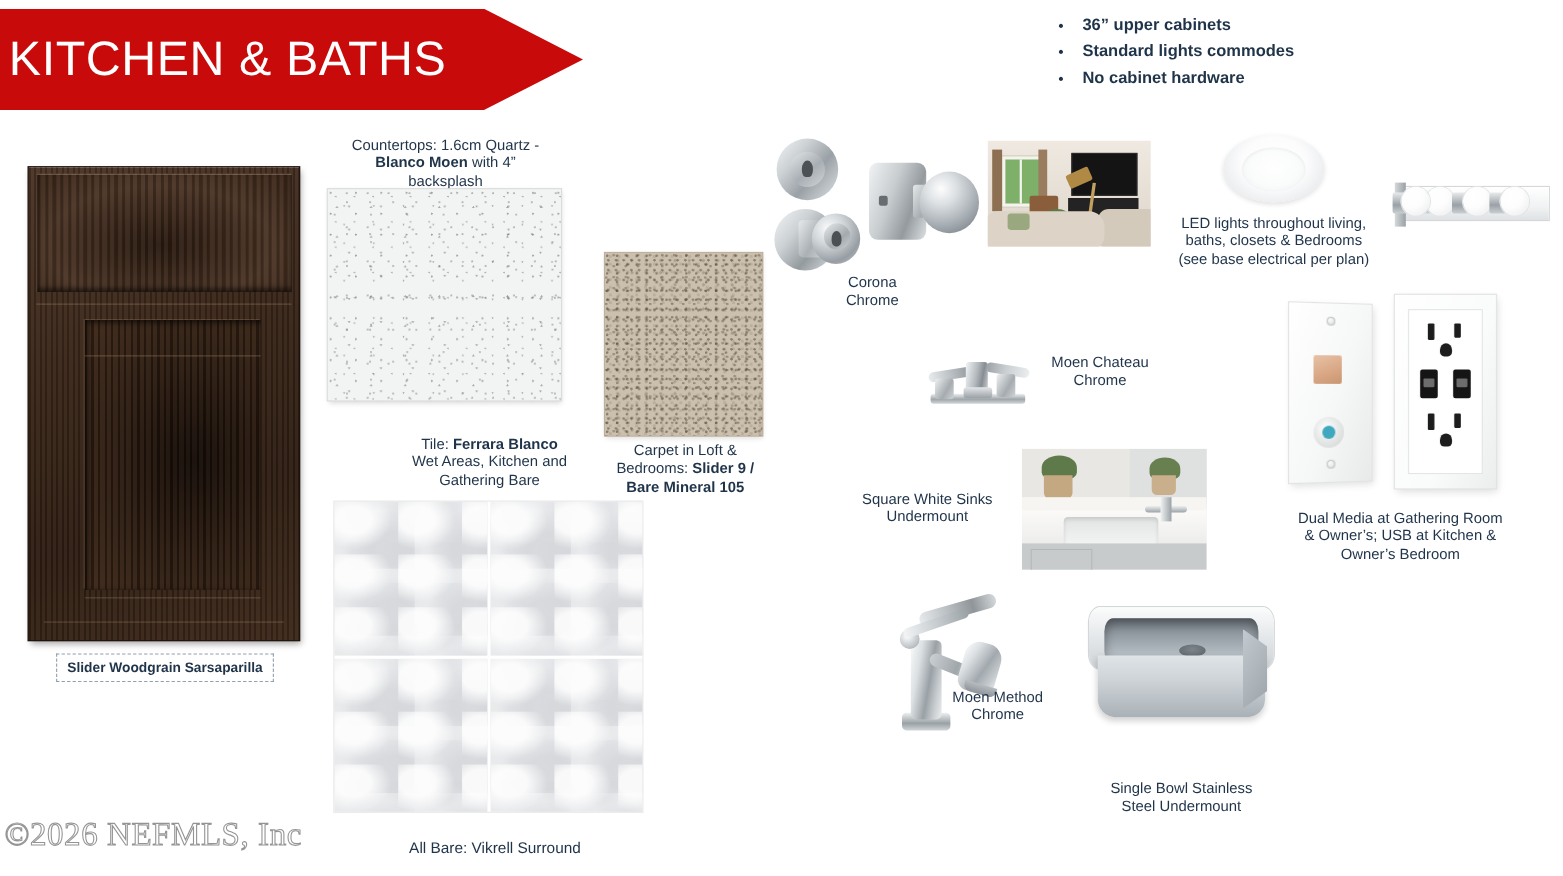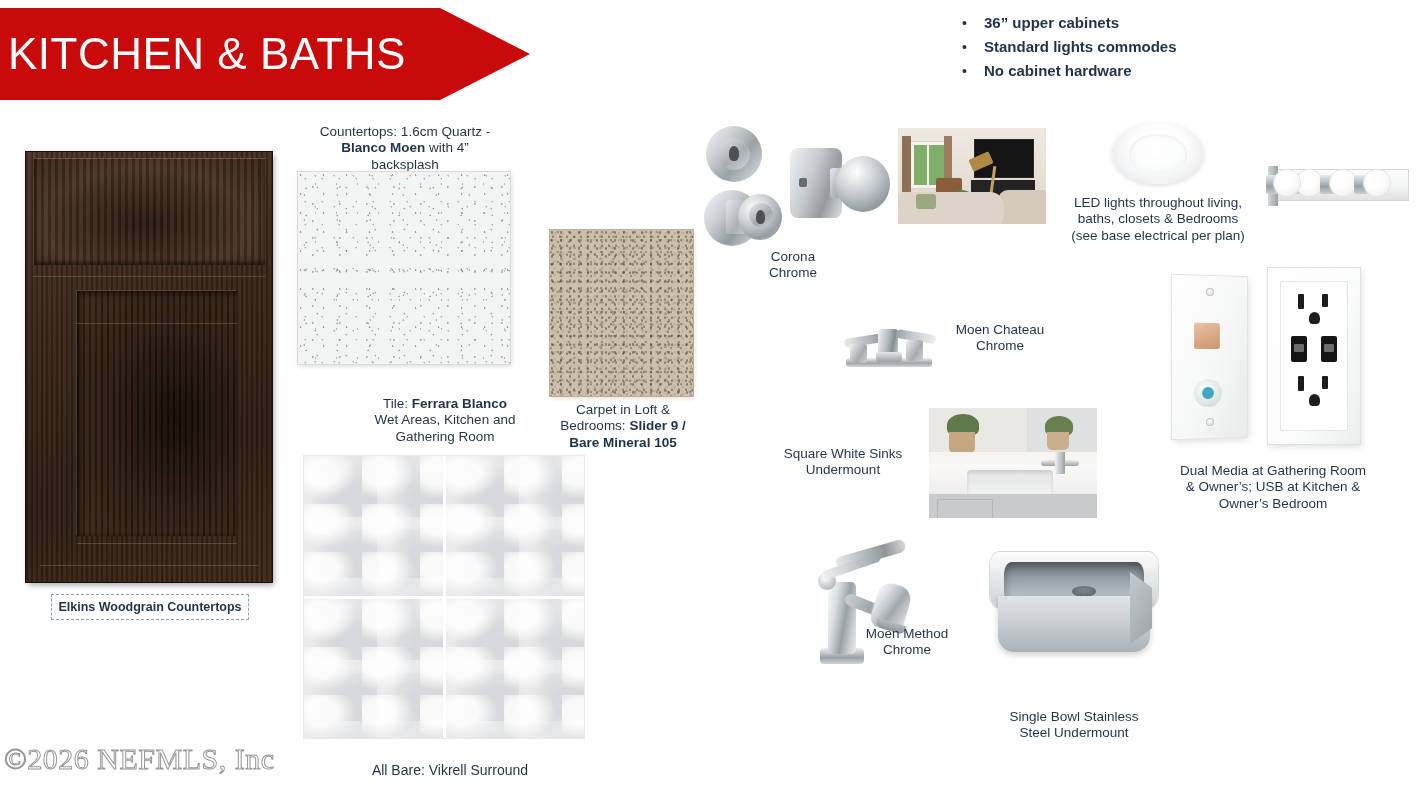--- a/index.html
+++ b/index.html
@@ -325,33 +325,33 @@
 
 <div class="abs" id="cabinet">
   <div id="cab-drawer"></div>
   <div id="cab-door">
     <div id="cab-panel"></div>
     <div id="cab-panel-top"></div>
     <div id="cab-bottom-rail"></div>
     <div id="cab-foot"></div>
   </div>
 </div>
-<div class="abs" id="cabinet-label">Elkins Woodgrain Countertops</div>
+<div class="abs" id="cabinet-label">Slider Woodgrain Sarsaparilla</div>
 
 <div class="cap" style="left:300px;top:124px;width:210px;">
   <span>Countertops: 1.6cm Quartz -</span><br>
   <b>Blanco Moen</b><span> with 4”</span><br>
   <span>backsplash</span>
 </div>
 <div class="abs" id="quartz"></div>
 
 <div class="cap" style="left:362px;top:396px;width:166px;">
   <span>Tile: </span><b>Ferrara Blanco</b><br>
   <span>Wet Areas, Kitchen and</span><br>
-  <span>Gathering Room</span>
+  <span>Gathering Bare</span>
 </div>
 <div class="abs" id="tiles">
   <div class="tile"></div>
   <div class="tile"></div>
   <div class="tile"></div>
   <div class="tile"></div>
 </div>
 <div class="cap" style="left:350px;top:762px;width:200px;font-size:14px;">All Bare: Vikrell Surround</div>
 
 <div class="abs" id="carpet"></div>

